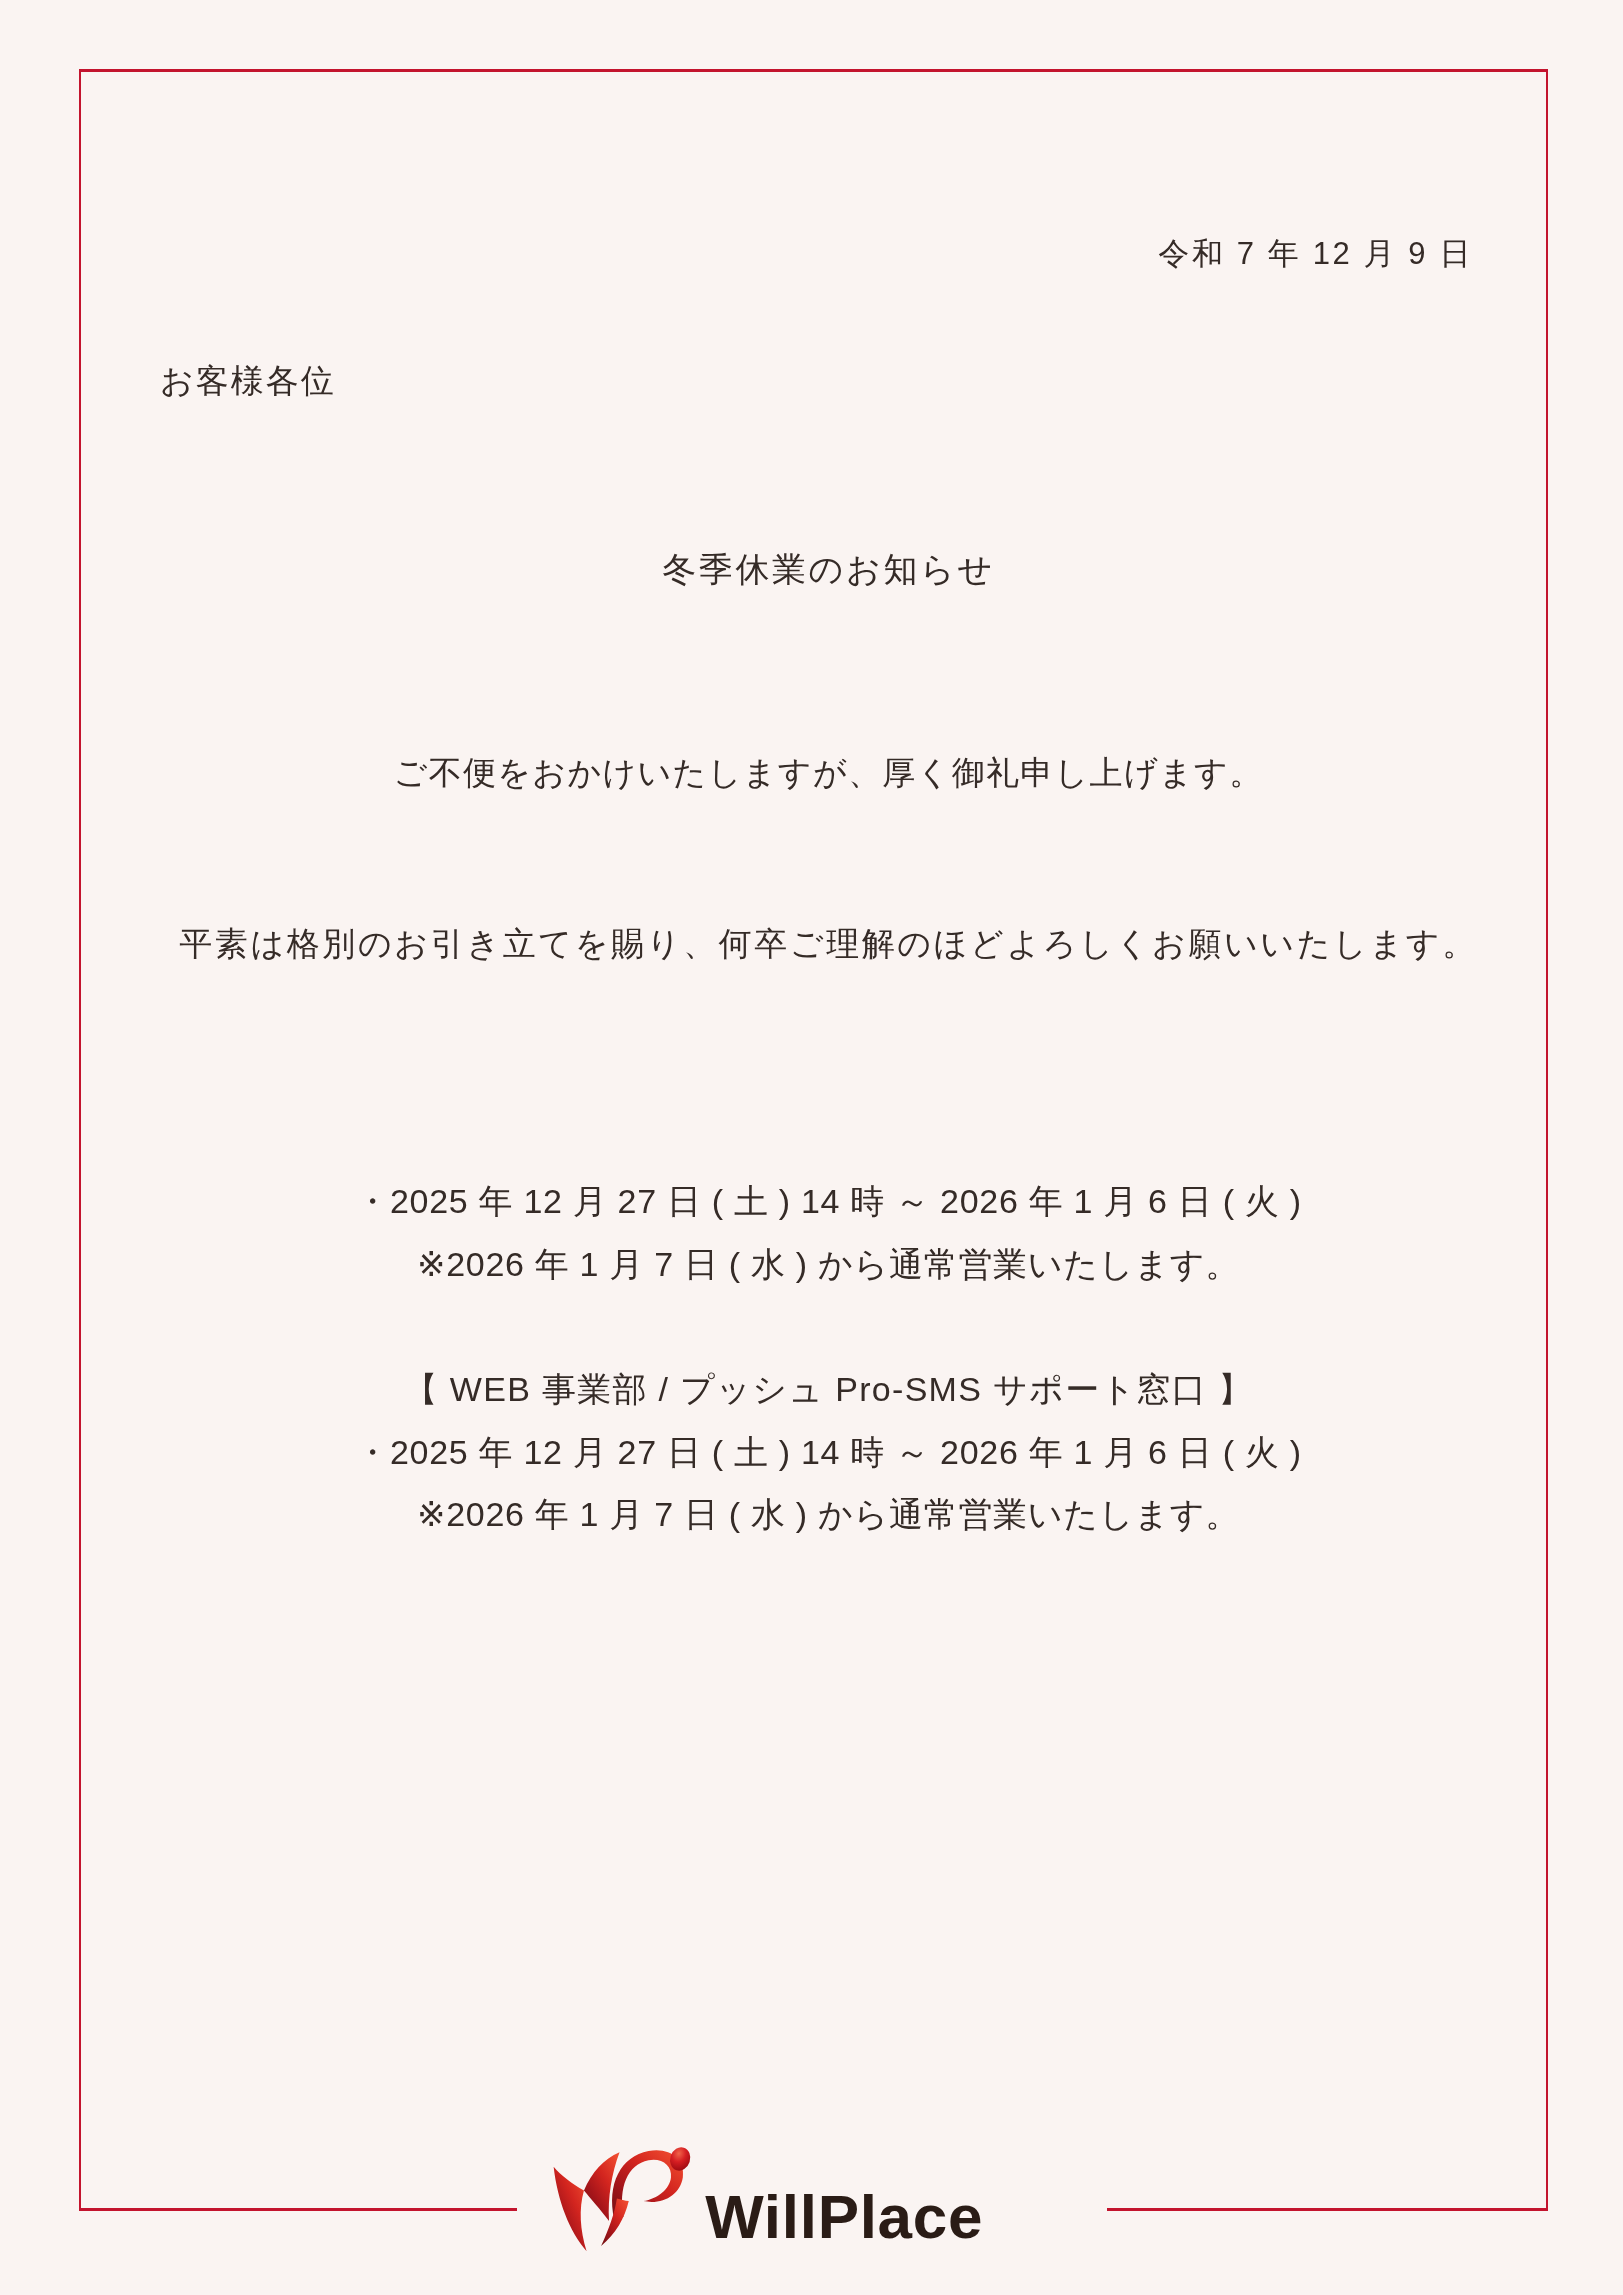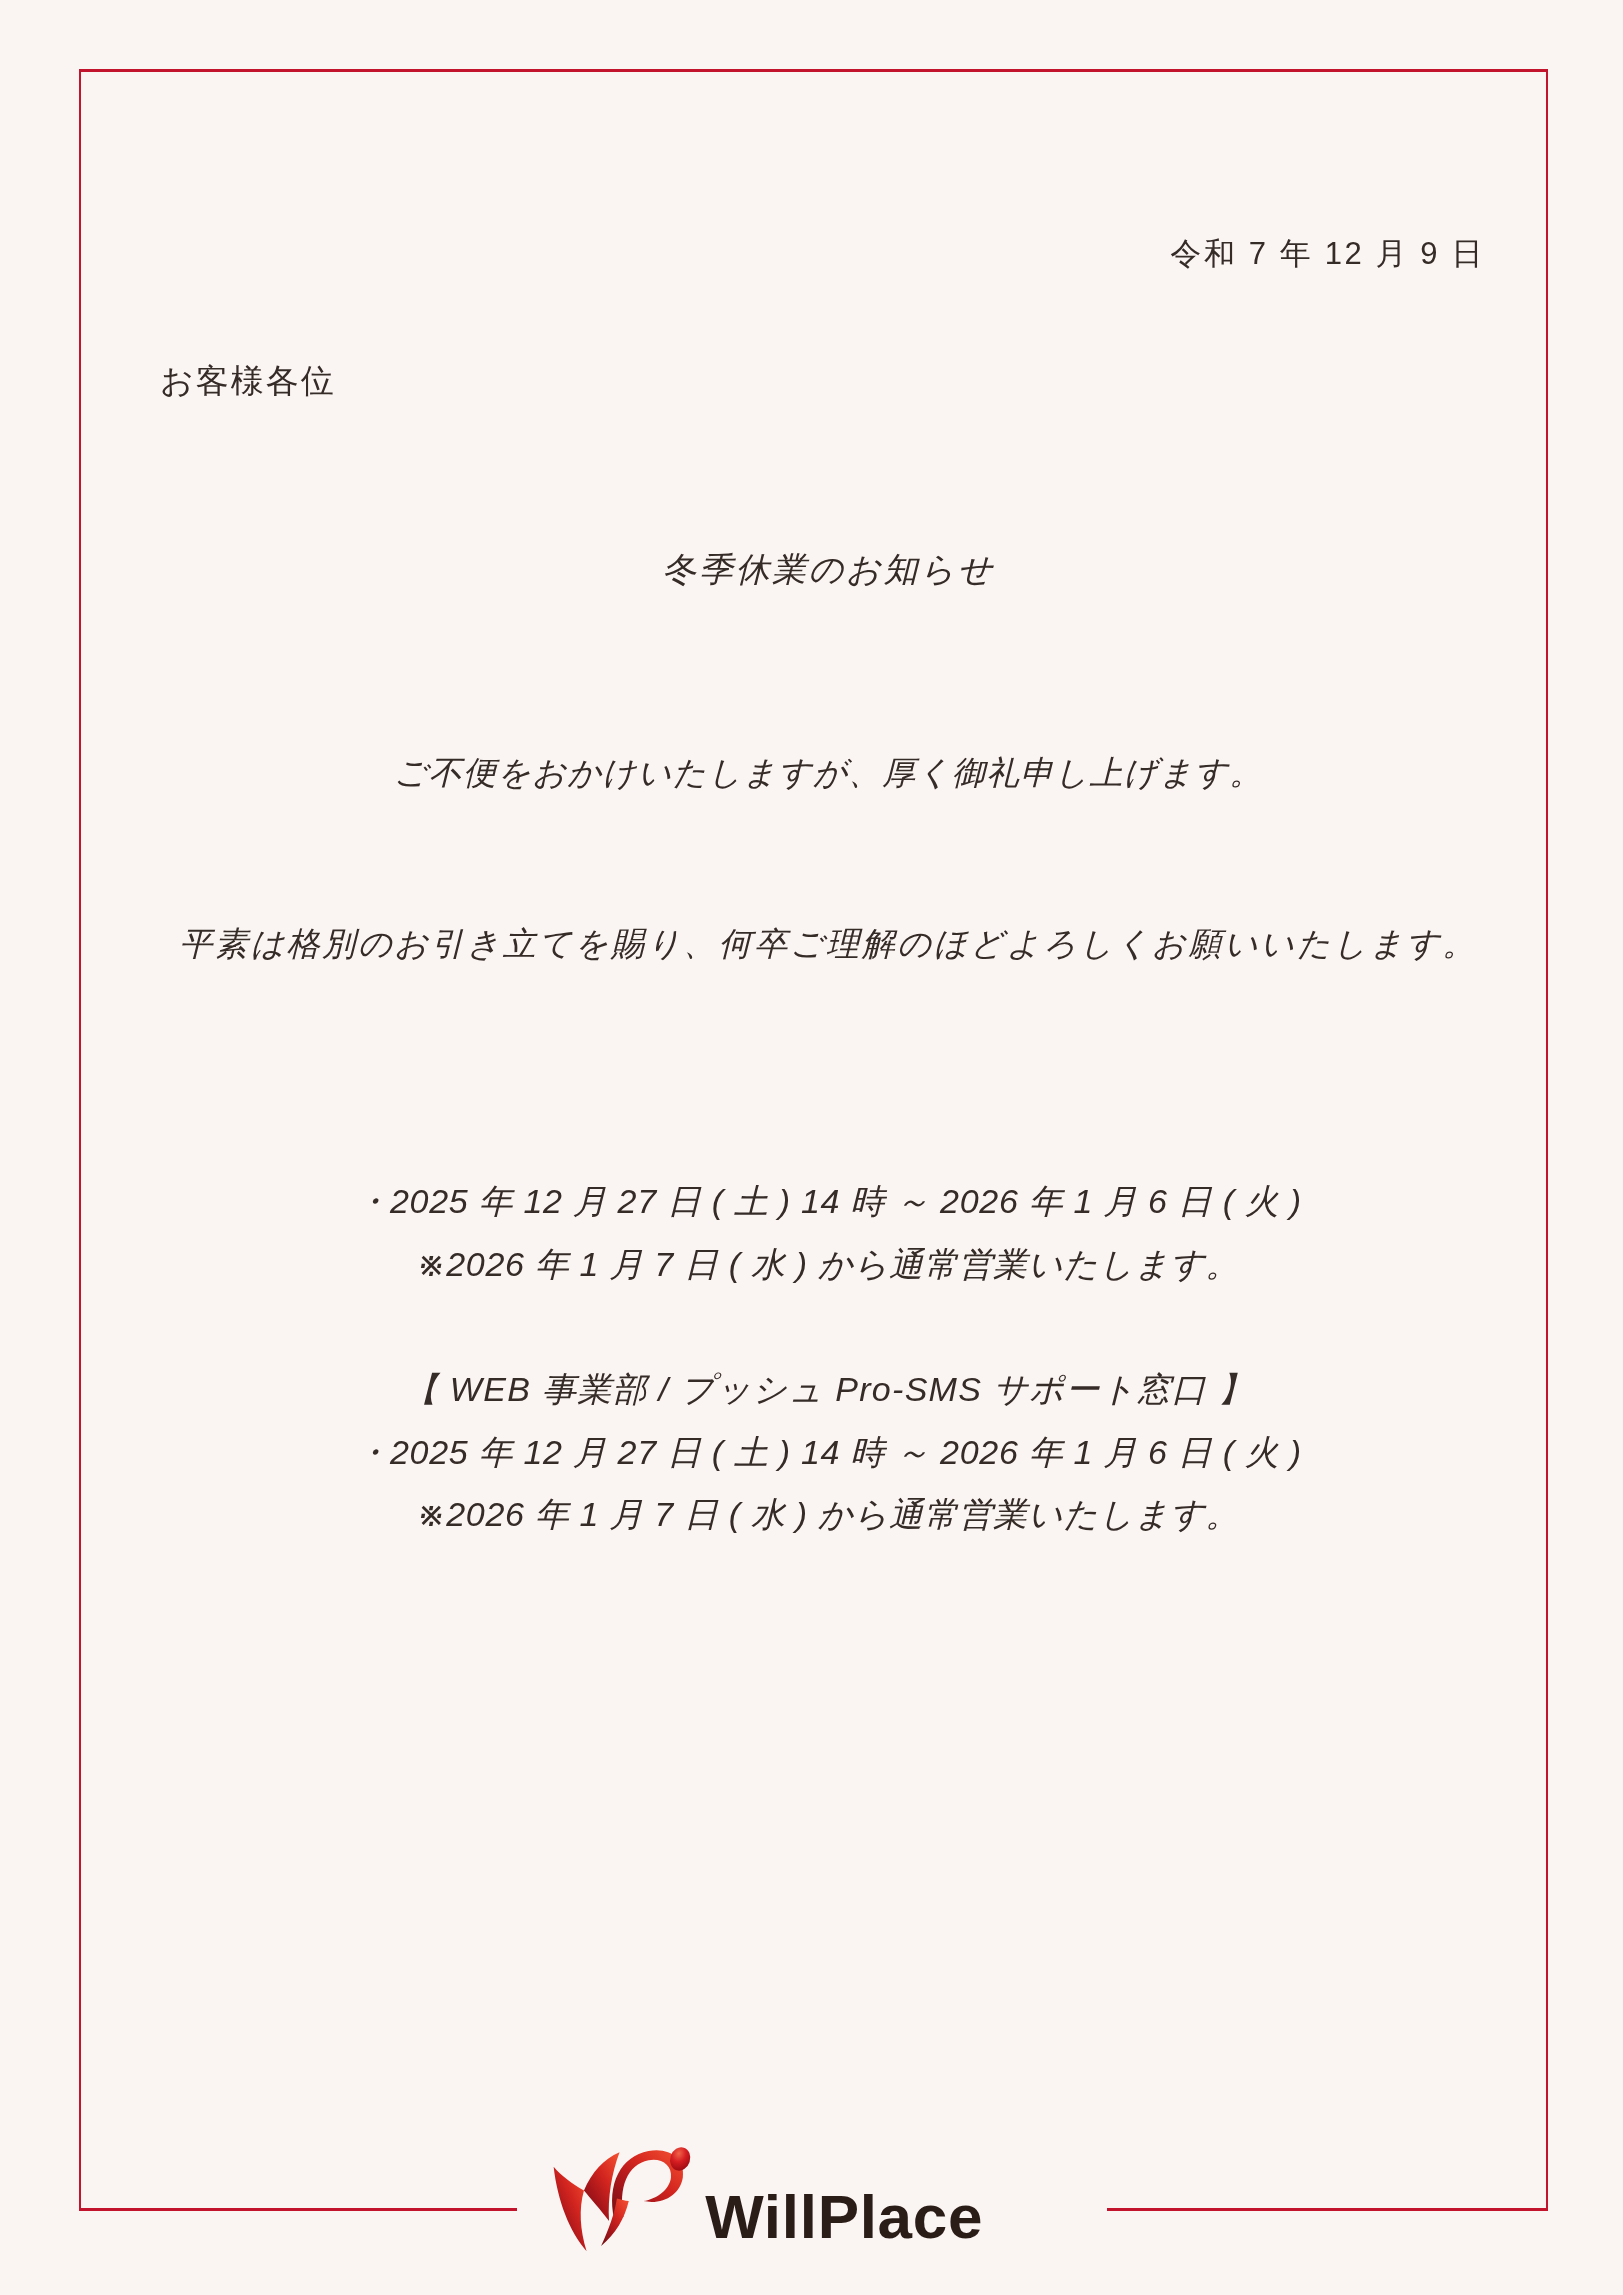--- a/index.html
+++ b/index.html
@@ -22,22 +22,22 @@
     position:absolute;left:79px;top:69px;width:1469px;height:2142px;
     box-sizing:border-box;
     border-top:3.9px solid var(--accent);
     border-left:2px solid var(--accent);
     border-right:2px solid var(--accent);
   }
   .bline{position:absolute;top:2208px;height:2.6px;background:var(--accent);}
   .bline-left{left:79px;width:438px;}
   .bline-right{left:1107px;width:441px;}
   .txt{position:absolute;white-space:nowrap;line-height:1;}
-  .centered{left:0;width:100%;text-align:center;padding-left:34px;box-sizing:border-box;font-style:italic;}
-  .issue-date{top:238px;right:138px;font-size:31px;letter-spacing:2.6px;}
+  .centered{left:0;width:100%;text-align:center;padding-left:34px;box-sizing:border-box;}
+  .issue-date{top:238px;right:150px;font-size:31px;letter-spacing:2.6px;}
   .recipient{top:364px;left:160px;font-size:33px;letter-spacing:2px;}
   .doc-title{top:552px;font-size:34px;letter-spacing:2.6px;}
   .g1{top:756px;font-size:33px;letter-spacing:1.3px;}
   .g2{top:811px;font-size:33px;letter-spacing:1.3px;}
   .g3{top:927px;font-size:33px;letter-spacing:2.6px;}
   .s1h{top:1122px;font-size:34px;letter-spacing:1.3px;}
   .s1p{top:1184px;font-size:34px;letter-spacing:0.7px;}
   .s1n{top:1247px;font-size:34px;letter-spacing:0.7px;}
   .s2h{top:1372px;font-size:34px;letter-spacing:1.3px;}
   .s2p{top:1435px;font-size:34px;letter-spacing:0.7px;}

